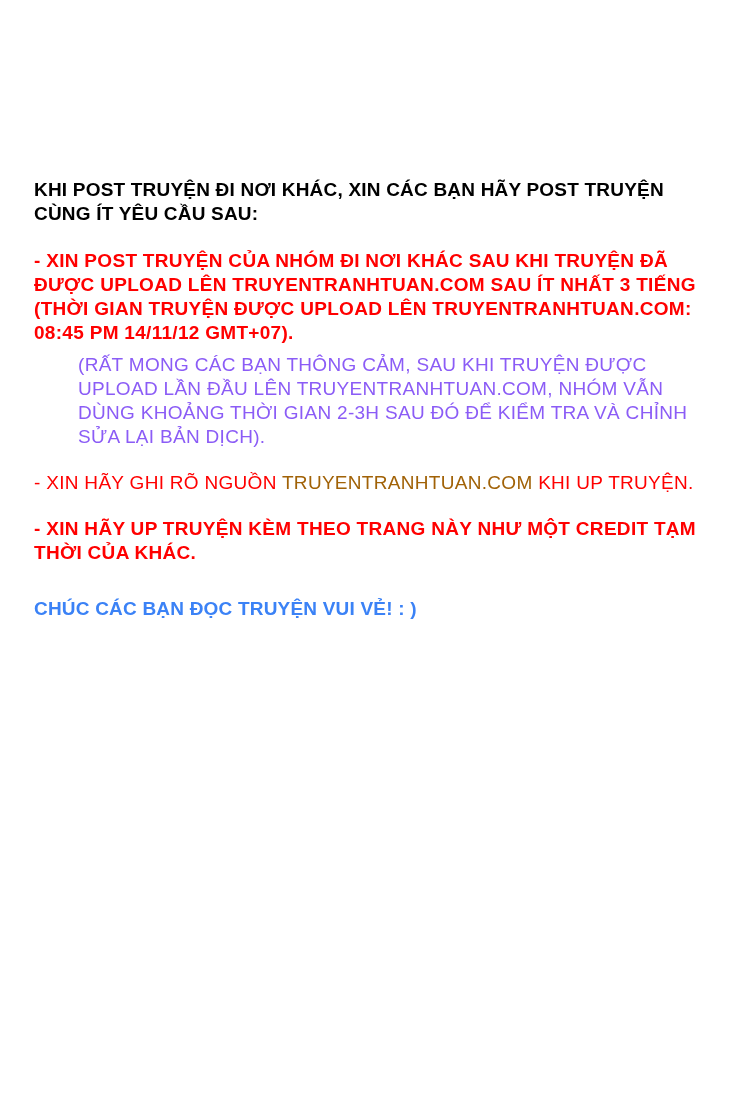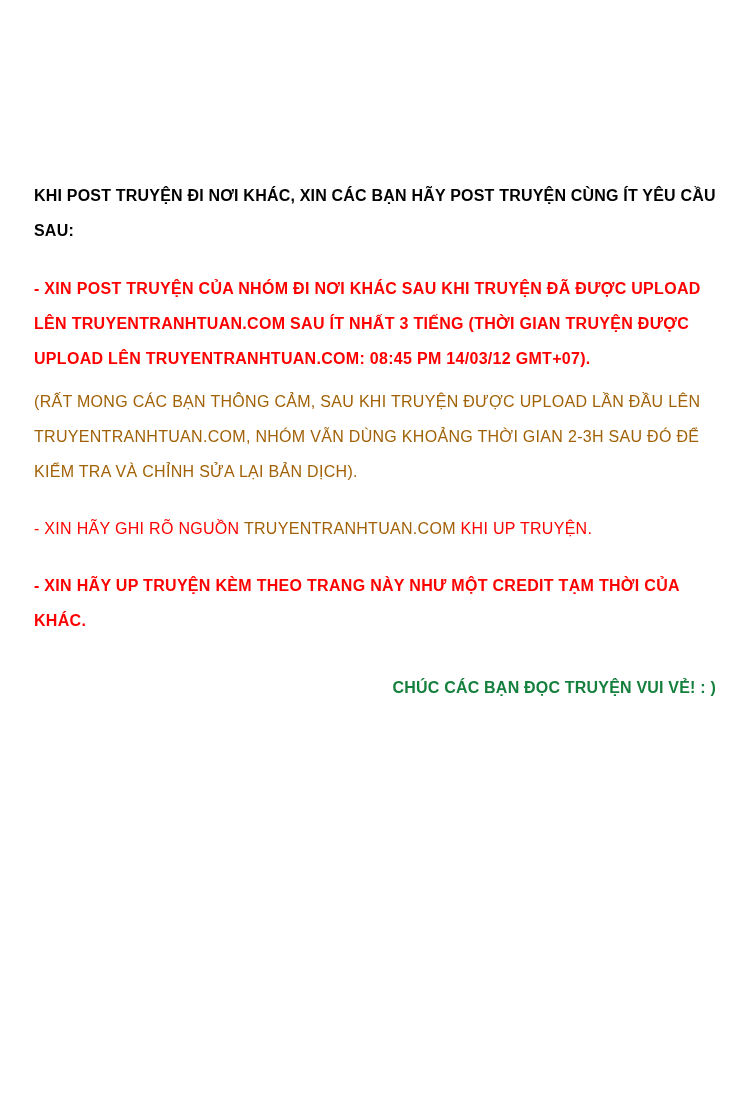--- a/index.html
+++ b/index.html
@@ -25,70 +25,70 @@
     box-sizing: border-box;
   }
   .content {
     position: absolute;
     left: 34px;
     top: 178px;
     width: 682px;
   }
   .para {
     margin: 0 0 20px 0;
-    font-size: 16px;
-    line-height: 35px;
+    font-size: 19px;
+    line-height: 24px;
     letter-spacing: 0.3px;
     font-weight: 400;
   }
   .para:last-child {
     margin-bottom: 0;
   }
   .intro {
     color: #000000;
     font-weight: 700;
     letter-spacing: 0.2px;
     margin-bottom: 23px;
   }
   .red {
     color: #ff0000;
     font-weight: 700;
   }
   .para-rule {
     margin-bottom: 8px;
   }
   .note {
-    color: #a16207;
+    color: #8b5cf6;
     font-weight: 400;
     margin-bottom: 22px;
+    margin-left: 44px;
   }
   .para-source {
     margin-bottom: 22px;
   }
   .para-credit {
     margin-bottom: 32px;
   }
   .closing {
-    color: #15803d;
+    color: #3b82f6;
     font-weight: 700;
     letter-spacing: 0.2px;
-    text-align: right;
   }
   .inline-red { color: #ff0000; font-weight: 400; }
   .inline-blk { color: #a16207; font-weight: 400; }
 </style>
 </head>
 <body>
 
 <div class="page">
   <div class="content">
 
     <p class="para intro">KHI POST TRUYỆN ĐI NƠI KHÁC, XIN CÁC BẠN HÃY POST TRUYỆN CÙNG ÍT YÊU CẦU SAU:</p>
 
-    <p class="para para-rule red">- XIN POST TRUYỆN CỦA NHÓM ĐI NƠI KHÁC SAU KHI TRUYỆN ĐÃ ĐƯỢC UPLOAD LÊN TRUYENTRANHTUAN.COM SAU ÍT NHẤT 3 TIẾNG (THỜI GIAN TRUYỆN ĐƯỢC UPLOAD LÊN TRUYENTRANHTUAN.COM: 08:45 PM 14/03/12 GMT+07).</p>
+    <p class="para para-rule red">- XIN POST TRUYỆN CỦA NHÓM ĐI NƠI KHÁC SAU KHI TRUYỆN ĐÃ ĐƯỢC UPLOAD LÊN TRUYENTRANHTUAN.COM SAU ÍT NHẤT 3 TIẾNG (THỜI GIAN TRUYỆN ĐƯỢC UPLOAD LÊN TRUYENTRANHTUAN.COM: 08:45 PM 14/11/12 GMT+07).</p>
 
     <p class="para note">(RẤT MONG CÁC BẠN THÔNG CẢM, SAU KHI TRUYỆN ĐƯỢC UPLOAD LẦN ĐẦU LÊN TRUYENTRANHTUAN.COM, NHÓM VẪN DÙNG KHOẢNG THỜI GIAN 2-3H SAU ĐÓ ĐỂ KIỂM TRA VÀ CHỈNH SỬA LẠI BẢN DỊCH).</p>
 
     <p class="para para-source"><span class="inline-red">- XIN HÃY GHI RÕ NGUỒN </span><span class="inline-blk">TRUYENTRANHTUAN.COM</span><span class="inline-red"> KHI UP TRUYỆN.</span></p>
 
     <p class="para para-credit red">- XIN HÃY UP TRUYỆN KÈM THEO TRANG NÀY NHƯ MỘT CREDIT TẠM THỜI CỦA KHÁC.</p>
 
     <p class="para closing">CHÚC CÁC BẠN ĐỌC TRUYỆN VUI VẺ! : )</p>
 
   </div>

